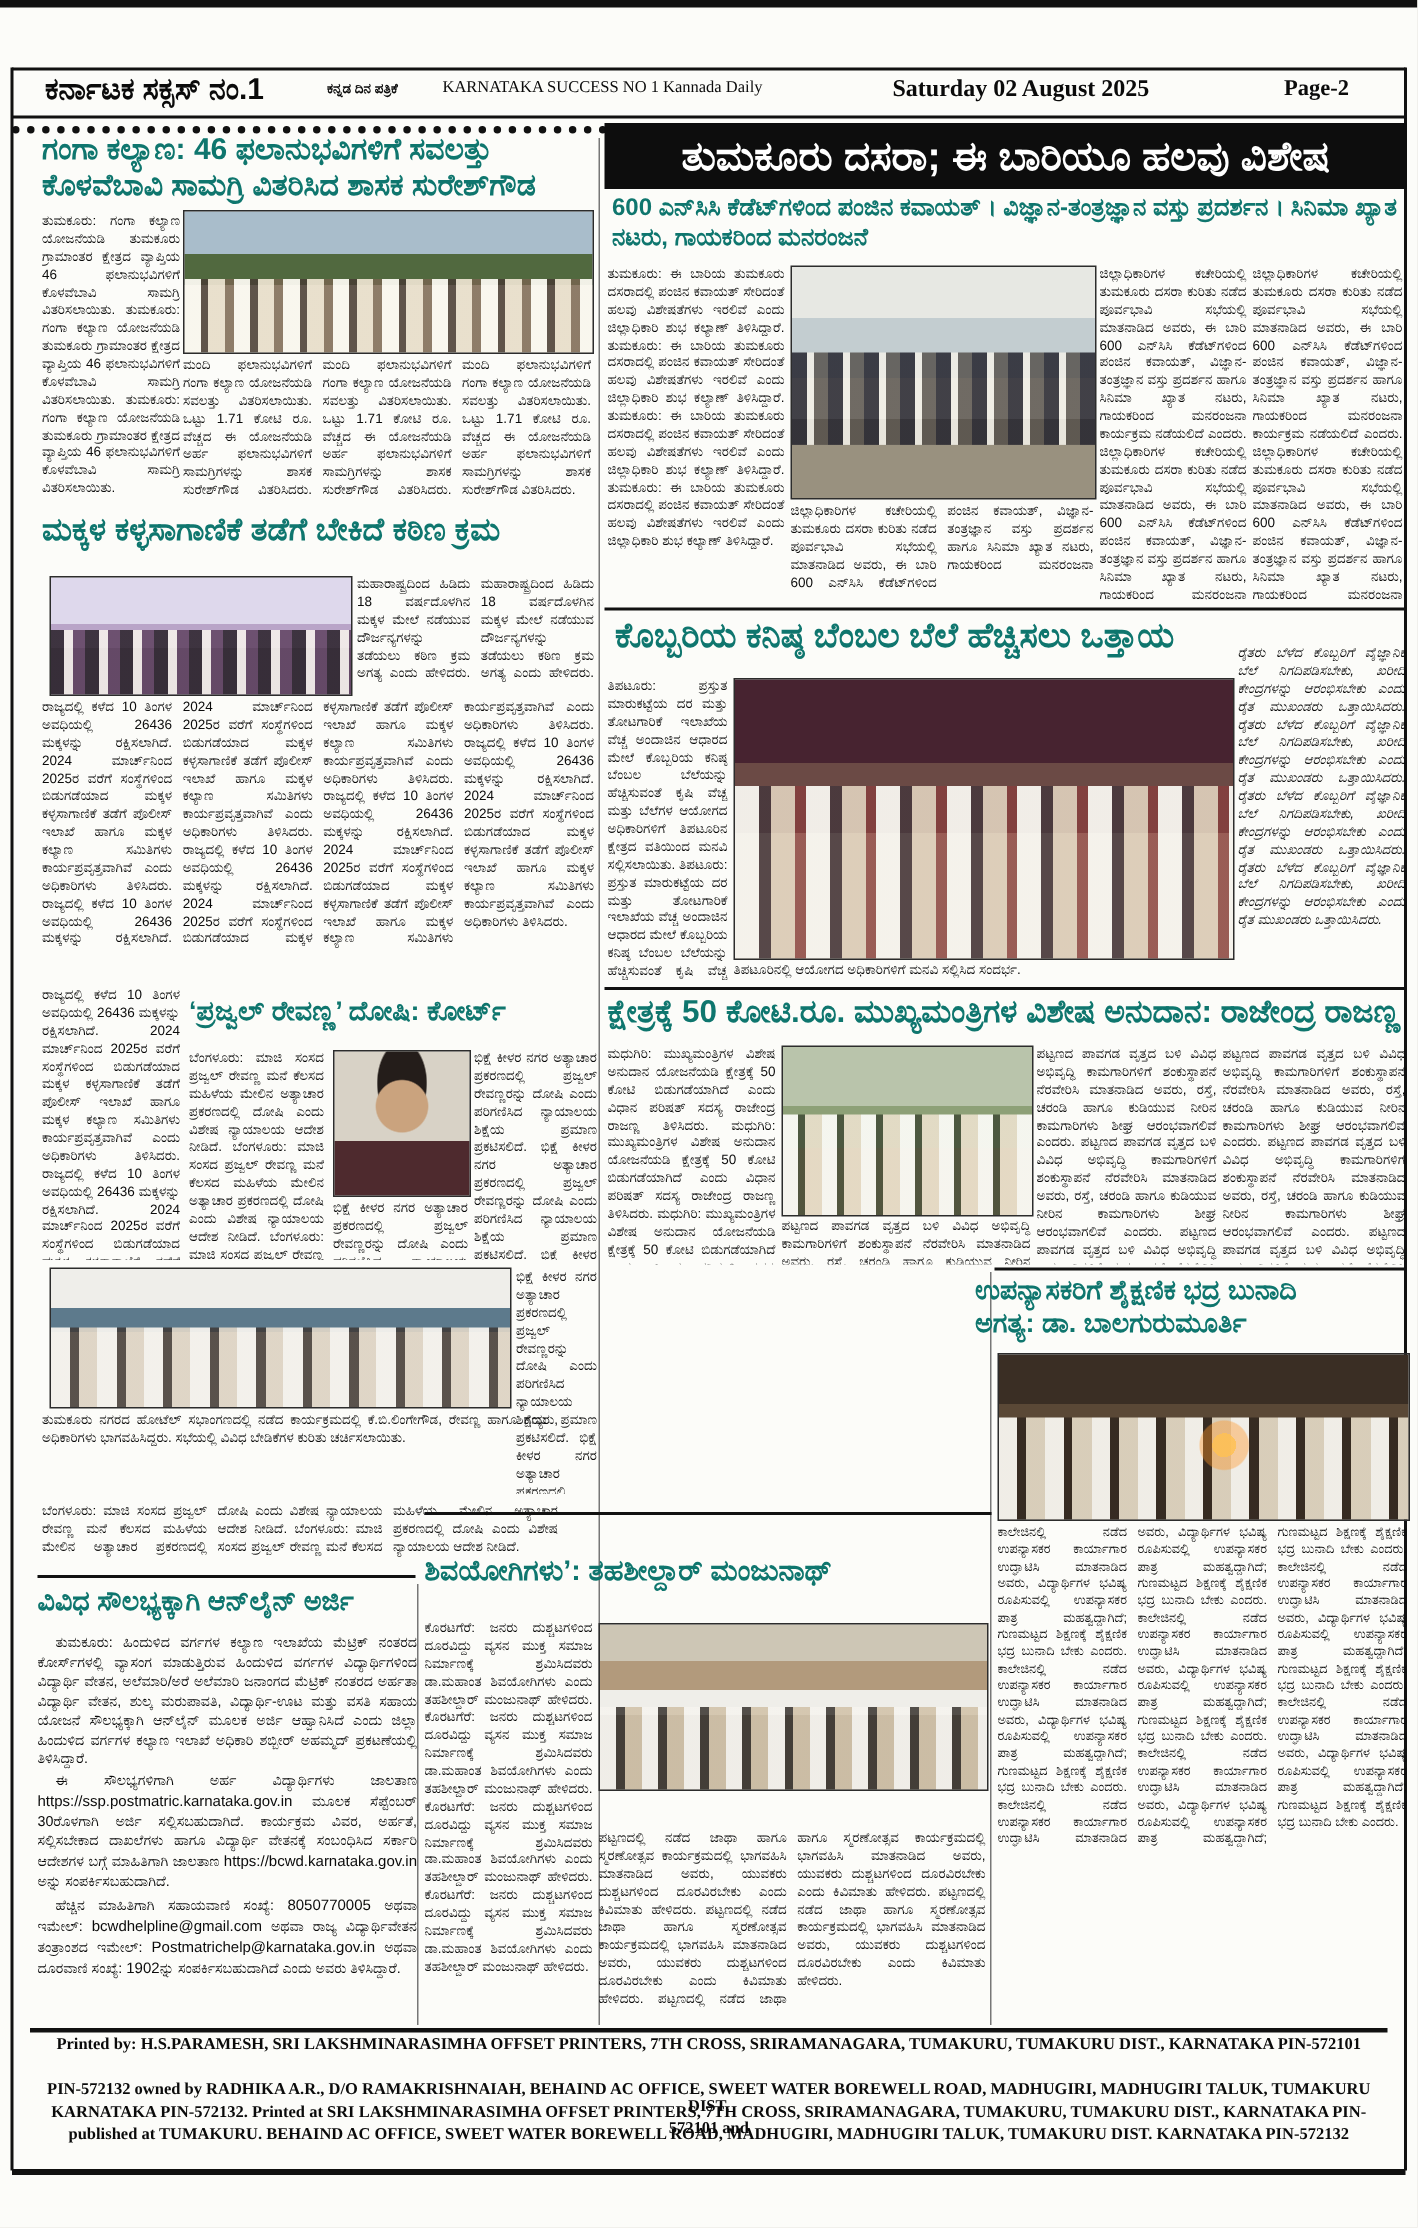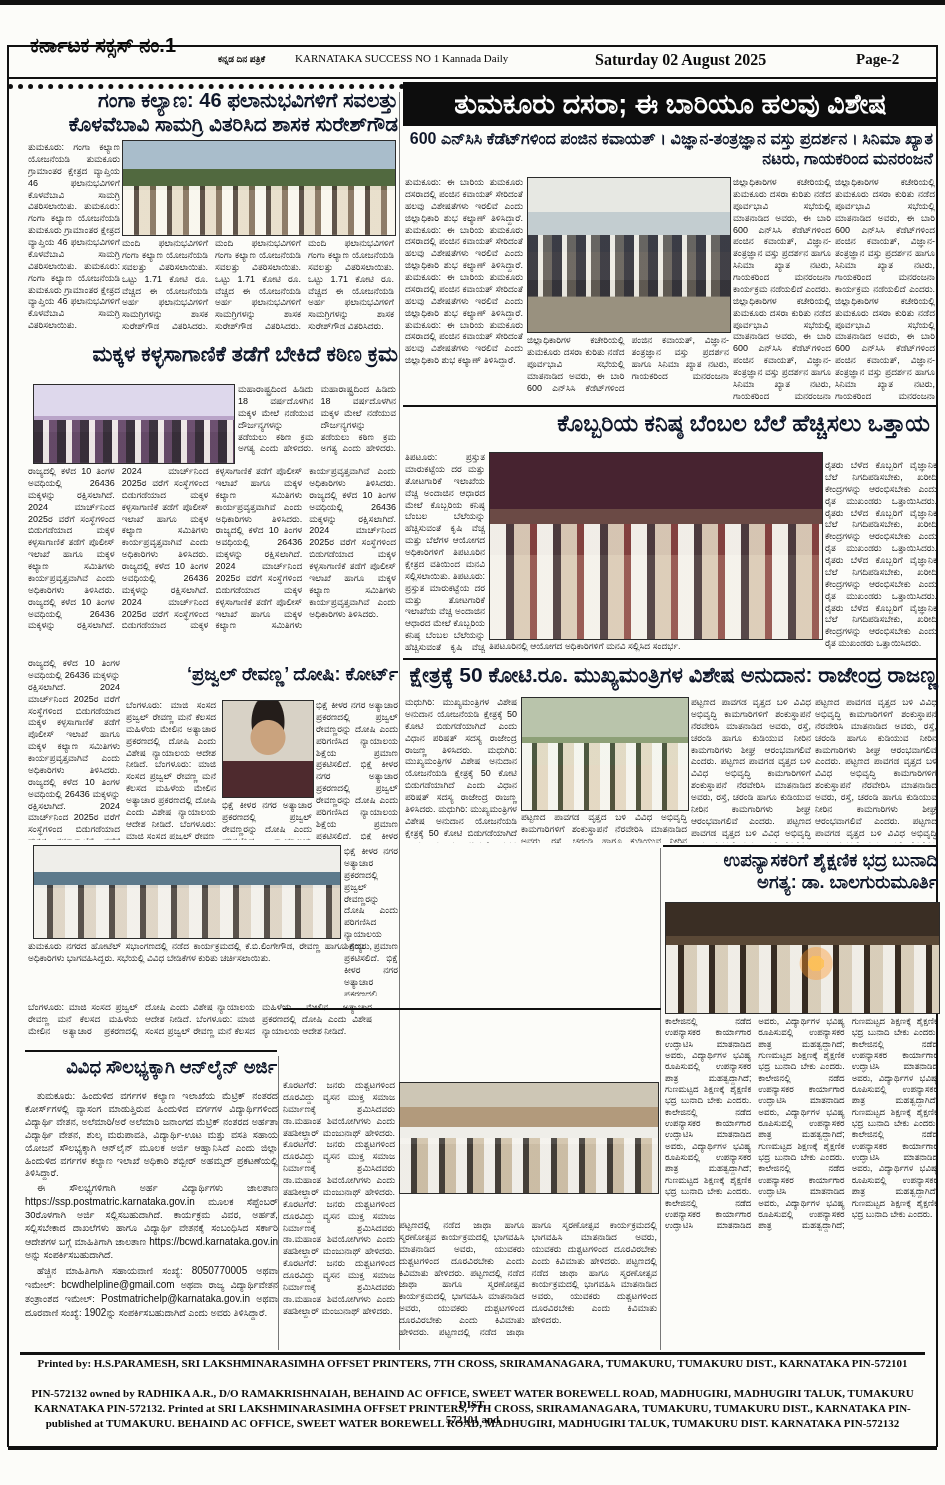--- a/index.html
+++ b/index.html
@@ -1,31 +1,31 @@
 <!DOCTYPE html>
 <html><head>
 <meta charset="utf-8">
 <style>
   html,body{margin:0;padding:0;background:#e9e7e2;}
   #paper{position:relative;width:945px;height:1485px;background:#fcfcf9;color:#0b0b0b;
          font-family:"Liberation Sans","DejaVu Sans",sans-serif;overflow:hidden;}
   .abs{position:absolute;}
   .rule{background:#111;}
   .dotted{border-bottom:5px dotted #111;height:0;}
-  .hl{font-weight:700;text-align:right;line-height:1.22;color:#0f172a;}
+  .hl{font-weight:700;text-align:left;line-height:1.22;color:#0f766e;}
   .body-txt{font-size:9px;line-height:1.32;text-align:justify;overflow:hidden;word-break:break-word;}
   .cols2{column-count:2;column-gap:7px;}
   .cols3{column-count:3;column-gap:7px;}
   .cols4{column-count:4;column-gap:7px;}
   .photo{border:1px solid #2c2c2c;overflow:hidden;}
   .photo:after{content:"";display:block;width:100%;height:100%;}
   .caption{font-size:9px;font-weight:400;line-height:1.3;text-align:justify;overflow:hidden;}
   .serif{font-family:"Liberation Serif","DejaVu Serif",serif;}
   
-  #mast-brand{left:30px;top:34px;font-size:20px;font-weight:700;}
+  #mast-brand{left:30px;top:49px;font-size:20px;font-weight:700;}
   #mast-sub{left:218px;top:54px;font-size:9px;font-weight:700;width:60px;line-height:1.15;}
   #mast-title{left:295px;top:52px;font-size:11px;font-weight:400;}
   #mast-date{left:595px;top:51px;font-size:16px;font-weight:700;}
   #mast-page{left:856px;top:51px;font-size:15px;font-weight:700;}
   
   #bar-top{left:0;top:0;width:945px;height:5px;}
   #rule-m1{left:8px;top:45px;width:929px;height:2px;}
   #rule-m2{left:8px;top:77px;width:929px;height:2px;}
   #dots{left:8px;top:84px;width:929px;}
   #border-l{left:7px;top:45px;width:2px;height:1402px;}
@@ -92,37 +92,37 @@
   #E-col4{left:835px;top:177px;width:100px;height:224px;}
   
   #rule-F{left:403px;top:405px;width:535px;height:2px;}
   #hlF{left:410px;top:409px;width:520px;font-size:23px;}
   #F-col1{left:405px;top:452px;width:80px;height:202px;}
   #F-photo{left:489px;top:452px;width:332px;height:186px;
     background:
       repeating-linear-gradient(90deg,rgba(248,246,240,.95) 0 16px,rgba(70,55,60,.85) 16px 24px,rgba(225,210,190,.9) 24px 40px,rgba(140,60,60,.7) 40px 47px),
       linear-gradient(180deg,#472330 0 30%,#6b4a45 30% 55%,#b9a992 55% 100%);
     background-size:100% 62%,100% 100%;background-position:0 100%,0 0;background-repeat:no-repeat;}
-  #F-colR{left:825px;top:460px;width:112px;height:202px;}
+  #F-colR{left:825px;top:430px;width:112px;height:202px;font-style:italic;}
   #F-below{left:489px;top:641px;width:332px;height:14px;font-size:9px;overflow:hidden;}
   
   #rule-G{left:403px;top:658px;width:535px;height:2px;}
   #hlG{left:405px;top:662px;width:533px;font-size:21px;}
   #G-col1{left:405px;top:697px;width:112px;height:146px;}
   #G-photo{left:521px;top:697px;width:166px;height:112px;
     background:
       repeating-linear-gradient(90deg,rgba(250,250,245,.95) 0 10px,rgba(60,70,50,.8) 10px 15px,rgba(235,225,205,.9) 15px 26px),
       linear-gradient(180deg,#b9c4ab 0 35%,#8da077 35% 60%,#a78f6d 60% 100%);
     background-size:100% 60%,100% 100%;background-position:0 100%,0 0;background-repeat:no-repeat;}
   #G-pbelow{left:521px;top:812px;width:166px;height:31px;}
   #G-col3{left:691px;top:697px;width:120px;height:146px;}
   #G-col4{left:815px;top:697px;width:122px;height:146px;}
   
   #rule-H{left:663px;top:845px;width:275px;height:2px;}
-  #hlH{left:665px;top:850px;width:273px;font-size:18px;}
+  #hlH{left:650px;top:850px;width:273px;font-size:18px;}
   #H-photo{left:665px;top:902px;width:273px;height:110px;
     background:
       radial-gradient(circle at 55% 55%,rgba(255,190,80,.9) 0 8px,rgba(255,150,40,.4) 8px 16px,transparent 17px),
       repeating-linear-gradient(90deg,rgba(248,246,240,.95) 0 12px,rgba(48,38,30,.85) 12px 18px,rgba(230,220,200,.9) 18px 31px),
       linear-gradient(180deg,#3a2e24 0 30%,#5a4836 30% 100%);
     background-size:100% 100%,100% 62%,100% 100%;background-position:0 0,0 100%,0 0;background-repeat:no-repeat;}
   #H-cols{left:665px;top:1016px;width:273px;height:334px;font-size:8.6px;}
   
   #rule-I{left:283px;top:1008px;width:378px;height:2px;}
   #hlI{left:283px;top:1013px;width:378px;font-size:19px;}
@@ -221,20 +221,21 @@
   <div class="abs hl" id="hlH">
     <span>ಉಪನ್ಯಾಸಕರಿಗೆ ಶೈಕ್ಷಣಿಕ ಭದ್ರ ಬುನಾದಿ</span><br>
     <span>ಅಗತ್ಯ: ಡಾ. ಬಾಲಗುರುಮೂರ್ತಿ</span>
   </div>
   <div class="abs photo" id="H-photo"></div>
   <div class="abs body-txt cols3" id="H-cols">ಕಾಲೇಜಿನಲ್ಲಿ ನಡೆದ ಉಪನ್ಯಾಸಕರ ಕಾರ್ಯಾಗಾರ ಉದ್ಘಾಟಿಸಿ ಮಾತನಾಡಿದ ಅವರು, ವಿದ್ಯಾರ್ಥಿಗಳ ಭವಿಷ್ಯ ರೂಪಿಸುವಲ್ಲಿ ಉಪನ್ಯಾಸಕರ ಪಾತ್ರ ಮಹತ್ವದ್ದಾಗಿದೆ; ಗುಣಮಟ್ಟದ ಶಿಕ್ಷಣಕ್ಕೆ ಶೈಕ್ಷಣಿಕ ಭದ್ರ ಬುನಾದಿ ಬೇಕು ಎಂದರು. ಕಾಲೇಜಿನಲ್ಲಿ ನಡೆದ ಉಪನ್ಯಾಸಕರ ಕಾರ್ಯಾಗಾರ ಉದ್ಘಾಟಿಸಿ ಮಾತನಾಡಿದ ಅವರು, ವಿದ್ಯಾರ್ಥಿಗಳ ಭವಿಷ್ಯ ರೂಪಿಸುವಲ್ಲಿ ಉಪನ್ಯಾಸಕರ ಪಾತ್ರ ಮಹತ್ವದ್ದಾಗಿದೆ; ಗುಣಮಟ್ಟದ ಶಿಕ್ಷಣಕ್ಕೆ ಶೈಕ್ಷಣಿಕ ಭದ್ರ ಬುನಾದಿ ಬೇಕು ಎಂದರು. ಕಾಲೇಜಿನಲ್ಲಿ ನಡೆದ ಉಪನ್ಯಾಸಕರ ಕಾರ್ಯಾಗಾರ ಉದ್ಘಾಟಿಸಿ ಮಾತನಾಡಿದ ಅವರು, ವಿದ್ಯಾರ್ಥಿಗಳ ಭವಿಷ್ಯ ರೂಪಿಸುವಲ್ಲಿ ಉಪನ್ಯಾಸಕರ ಪಾತ್ರ ಮಹತ್ವದ್ದಾಗಿದೆ; ಗುಣಮಟ್ಟದ ಶಿಕ್ಷಣಕ್ಕೆ ಶೈಕ್ಷಣಿಕ ಭದ್ರ ಬುನಾದಿ ಬೇಕು ಎಂದರು. ಕಾಲೇಜಿನಲ್ಲಿ ನಡೆದ ಉಪನ್ಯಾಸಕರ ಕಾರ್ಯಾಗಾರ ಉದ್ಘಾಟಿಸಿ ಮಾತನಾಡಿದ ಅವರು, ವಿದ್ಯಾರ್ಥಿಗಳ ಭವಿಷ್ಯ ರೂಪಿಸುವಲ್ಲಿ ಉಪನ್ಯಾಸಕರ ಪಾತ್ರ ಮಹತ್ವದ್ದಾಗಿದೆ; ಗುಣಮಟ್ಟದ ಶಿಕ್ಷಣಕ್ಕೆ ಶೈಕ್ಷಣಿಕ ಭದ್ರ ಬುನಾದಿ ಬೇಕು ಎಂದರು. ಕಾಲೇಜಿನಲ್ಲಿ ನಡೆದ ಉಪನ್ಯಾಸಕರ ಕಾರ್ಯಾಗಾರ ಉದ್ಘಾಟಿಸಿ ಮಾತನಾಡಿದ ಅವರು, ವಿದ್ಯಾರ್ಥಿಗಳ ಭವಿಷ್ಯ ರೂಪಿಸುವಲ್ಲಿ ಉಪನ್ಯಾಸಕರ ಪಾತ್ರ ಮಹತ್ವದ್ದಾಗಿದೆ; ಗುಣಮಟ್ಟದ ಶಿಕ್ಷಣಕ್ಕೆ ಶೈಕ್ಷಣಿಕ ಭದ್ರ ಬುನಾದಿ ಬೇಕು ಎಂದರು. ಕಾಲೇಜಿನಲ್ಲಿ ನಡೆದ ಉಪನ್ಯಾಸಕರ ಕಾರ್ಯಾಗಾರ ಉದ್ಘಾಟಿಸಿ ಮಾತನಾಡಿದ ಅವರು, ವಿದ್ಯಾರ್ಥಿಗಳ ಭವಿಷ್ಯ ರೂಪಿಸುವಲ್ಲಿ ಉಪನ್ಯಾಸಕರ ಪಾತ್ರ ಮಹತ್ವದ್ದಾಗಿದೆ; ಗುಣಮಟ್ಟದ ಶಿಕ್ಷಣಕ್ಕೆ ಶೈಕ್ಷಣಿಕ ಭದ್ರ ಬುನಾದಿ ಬೇಕು ಎಂದರು. ಕಾಲೇಜಿನಲ್ಲಿ ನಡೆದ ಉಪನ್ಯಾಸಕರ ಕಾರ್ಯಾಗಾರ ಉದ್ಘಾಟಿಸಿ ಮಾತನಾಡಿದ ಅವರು, ವಿದ್ಯಾರ್ಥಿಗಳ ಭವಿಷ್ಯ ರೂಪಿಸುವಲ್ಲಿ ಉಪನ್ಯಾಸಕರ ಪಾತ್ರ ಮಹತ್ವದ್ದಾಗಿದೆ; ಗುಣಮಟ್ಟದ ಶಿಕ್ಷಣಕ್ಕೆ ಶೈಕ್ಷಣಿಕ ಭದ್ರ ಬುನಾದಿ ಬೇಕು ಎಂದರು.</div>
 
   <div class="abs rule" id="rule-I"></div>
   <div class="abs hl" id="hlI">
     <br>
+    <span>ಶಿವಯೋಗಿಗಳು’: ತಹಶೀಲ್ದಾರ್ ಮಂಜುನಾಥ್</span>
   </div>
   <div class="abs body-txt" id="I-col1">ಕೊರಟಗೆರೆ: ಜನರು ದುಶ್ಚಟಗಳಿಂದ ದೂರವಿದ್ದು ವ್ಯಸನ ಮುಕ್ತ ಸಮಾಜ ನಿರ್ಮಾಣಕ್ಕೆ ಶ್ರಮಿಸಿದವರು ಡಾ.ಮಹಾಂತ ಶಿವಯೋಗಿಗಳು ಎಂದು ತಹಶೀಲ್ದಾರ್ ಮಂಜುನಾಥ್ ಹೇಳಿದರು. ಕೊರಟಗೆರೆ: ಜನರು ದುಶ್ಚಟಗಳಿಂದ ದೂರವಿದ್ದು ವ್ಯಸನ ಮುಕ್ತ ಸಮಾಜ ನಿರ್ಮಾಣಕ್ಕೆ ಶ್ರಮಿಸಿದವರು ಡಾ.ಮಹಾಂತ ಶಿವಯೋಗಿಗಳು ಎಂದು ತಹಶೀಲ್ದಾರ್ ಮಂಜುನಾಥ್ ಹೇಳಿದರು. ಕೊರಟಗೆರೆ: ಜನರು ದುಶ್ಚಟಗಳಿಂದ ದೂರವಿದ್ದು ವ್ಯಸನ ಮುಕ್ತ ಸಮಾಜ ನಿರ್ಮಾಣಕ್ಕೆ ಶ್ರಮಿಸಿದವರು ಡಾ.ಮಹಾಂತ ಶಿವಯೋಗಿಗಳು ಎಂದು ತಹಶೀಲ್ದಾರ್ ಮಂಜುನಾಥ್ ಹೇಳಿದರು. ಕೊರಟಗೆರೆ: ಜನರು ದುಶ್ಚಟಗಳಿಂದ ದೂರವಿದ್ದು ವ್ಯಸನ ಮುಕ್ತ ಸಮಾಜ ನಿರ್ಮಾಣಕ್ಕೆ ಶ್ರಮಿಸಿದವರು ಡಾ.ಮಹಾಂತ ಶಿವಯೋಗಿಗಳು ಎಂದು ತಹಶೀಲ್ದಾರ್ ಮಂಜುನಾಥ್ ಹೇಳಿದರು.</div>
   <div class="abs photo" id="I-photo"></div>
   <div class="abs body-txt cols2" id="I-cols">ಪಟ್ಟಣದಲ್ಲಿ ನಡೆದ ಜಾಥಾ ಹಾಗೂ ಸ್ಮರಣೋತ್ಸವ ಕಾರ್ಯಕ್ರಮದಲ್ಲಿ ಭಾಗವಹಿಸಿ ಮಾತನಾಡಿದ ಅವರು, ಯುವಕರು ದುಶ್ಚಟಗಳಿಂದ ದೂರವಿರಬೇಕು ಎಂದು ಕಿವಿಮಾತು ಹೇಳಿದರು. ಪಟ್ಟಣದಲ್ಲಿ ನಡೆದ ಜಾಥಾ ಹಾಗೂ ಸ್ಮರಣೋತ್ಸವ ಕಾರ್ಯಕ್ರಮದಲ್ಲಿ ಭಾಗವಹಿಸಿ ಮಾತನಾಡಿದ ಅವರು, ಯುವಕರು ದುಶ್ಚಟಗಳಿಂದ ದೂರವಿರಬೇಕು ಎಂದು ಕಿವಿಮಾತು ಹೇಳಿದರು. ಪಟ್ಟಣದಲ್ಲಿ ನಡೆದ ಜಾಥಾ ಹಾಗೂ ಸ್ಮರಣೋತ್ಸವ ಕಾರ್ಯಕ್ರಮದಲ್ಲಿ ಭಾಗವಹಿಸಿ ಮಾತನಾಡಿದ ಅವರು, ಯುವಕರು ದುಶ್ಚಟಗಳಿಂದ ದೂರವಿರಬೇಕು ಎಂದು ಕಿವಿಮಾತು ಹೇಳಿದರು. ಪಟ್ಟಣದಲ್ಲಿ ನಡೆದ ಜಾಥಾ ಹಾಗೂ ಸ್ಮರಣೋತ್ಸವ ಕಾರ್ಯಕ್ರಮದಲ್ಲಿ ಭಾಗವಹಿಸಿ ಮಾತನಾಡಿದ ಅವರು, ಯುವಕರು ದುಶ್ಚಟಗಳಿಂದ ದೂರವಿರಬೇಕು ಎಂದು ಕಿವಿಮಾತು ಹೇಳಿದರು.</div>
 
   <div class="abs rule" id="rule-foot"></div>
   <div class="abs serif footline" id="f1">Printed by: H.S.PARAMESH, SRI LAKSHMINARASIMHA OFFSET PRINTERS, 7TH CROSS, SRIRAMANAGARA, TUMAKURU, TUMAKURU DIST., KARNATAKA PIN-572101</div>
   <div class="abs serif footline" id="f3">PIN-572132   owned by RADHIKA A.R., D/O RAMAKRISHNAIAH, BEHAIND AC OFFICE, SWEET WATER BOREWELL ROAD, MADHUGIRI, MADHUGIRI TALUK, TUMAKURU DIST.</div>
   <div class="abs serif footline" id="f4">KARNATAKA PIN-572132.  Printed at SRI LAKSHMINARASIMHA OFFSET PRINTERS, 7TH CROSS, SRIRAMANAGARA, TUMAKURU, TUMAKURU DIST., KARNATAKA PIN-572101  and</div>
   <div class="abs serif footline" id="f5">published at TUMAKURU. BEHAIND AC OFFICE, SWEET WATER BOREWELL ROAD, MADHUGIRI, MADHUGIRI TALUK, TUMAKURU DIST. KARNATAKA PIN-572132</div>

